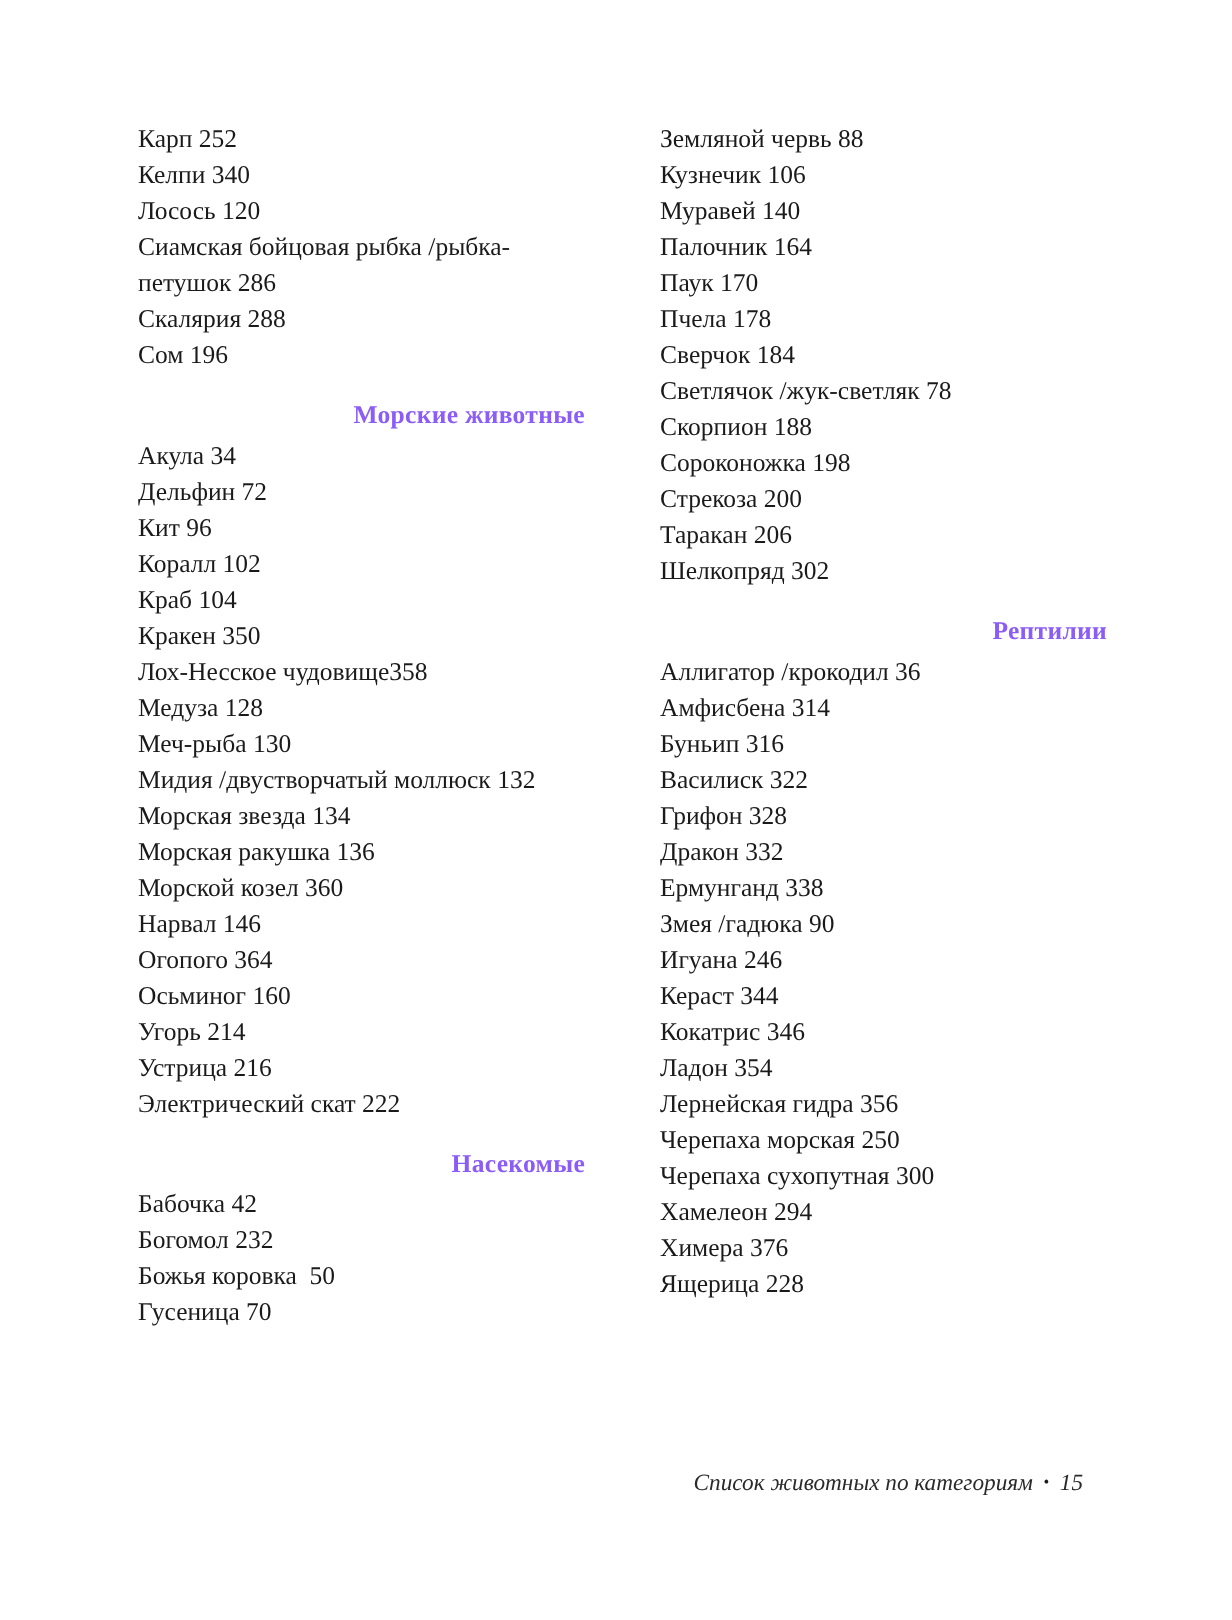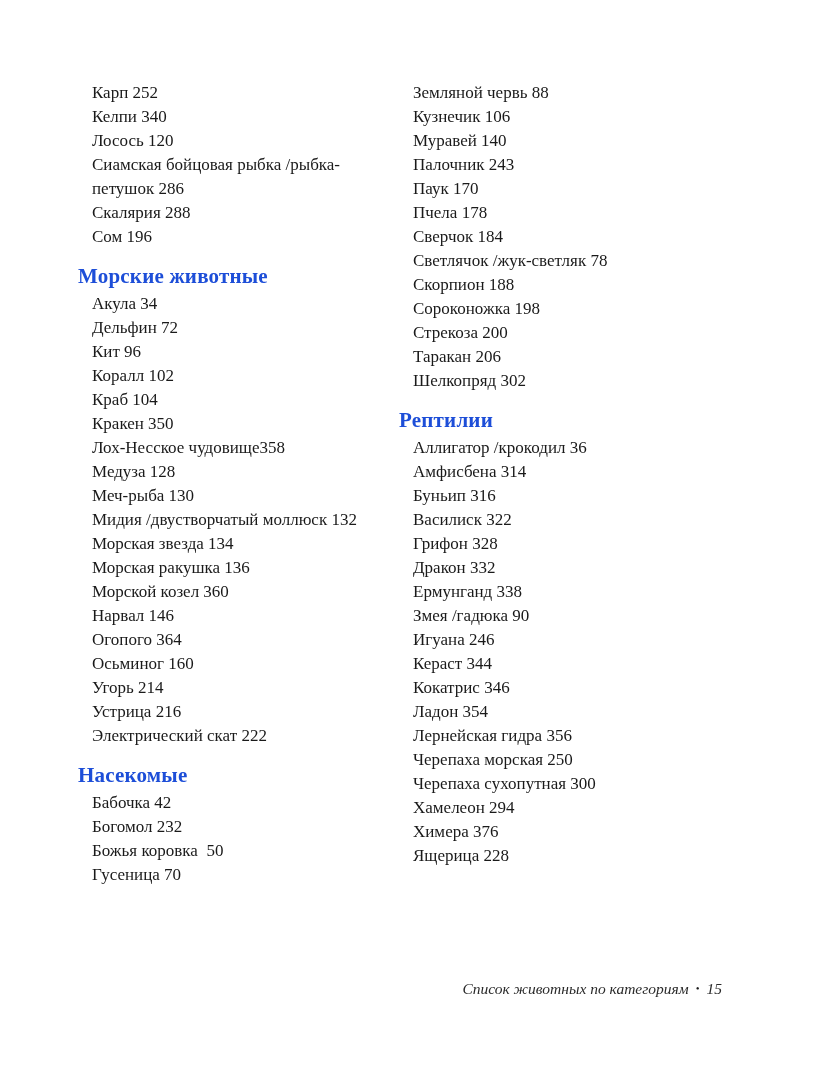--- a/index.html
+++ b/index.html
@@ -15,33 +15,34 @@
   .page {
     position: absolute;
     inset: 0;
     background: #ffffff;
   }
   .columns {
     position: absolute;
     left: 78px;
     top: 81px;
     display: flex;
-    gap: 9px;
+    gap: 36px;
   }
   .column {
     width: 312px;
   }
   .section { margin: 0; padding: 0; }
   .heading {
-    font-size: 21px;
+    font-size: 17px;
     line-height: 27px;
     font-weight: bold;
-    color: #1d4ed8;
+    color: #8b5cf6;
     margin: 14px 0 2px 0;
     letter-spacing: 0.2px;
+    text-align: right;
   }
   .section:first-child .heading { margin-top: 0; }
   .entry {
     font-size: 17px;
     line-height: 24px;
     padding-left: 14px;
     white-space: pre-wrap;
   }
   .footer {
     position: absolute;
@@ -102,21 +103,21 @@
           <div class="entry">Богомол 232</div>
           <div class="entry">Божья коровка  50</div>
           <div class="entry">Гусеница 70</div>
         </section>
       </div>
     <div class="column">
         <section class="section">
           <div class="entry">Земляной червь 88</div>
           <div class="entry">Кузнечик 106</div>
           <div class="entry">Муравей 140</div>
-          <div class="entry">Палочник 243</div>
+          <div class="entry">Палочник 164</div>
           <div class="entry">Паук 170</div>
           <div class="entry">Пчела 178</div>
           <div class="entry">Сверчок 184</div>
           <div class="entry">Светлячок /жук-светляк 78</div>
           <div class="entry">Скорпион 188</div>
           <div class="entry">Сороконожка 198</div>
           <div class="entry">Стрекоза 200</div>
           <div class="entry">Таракан 206</div>
           <div class="entry">Шелкопряд 302</div>
         </section>

